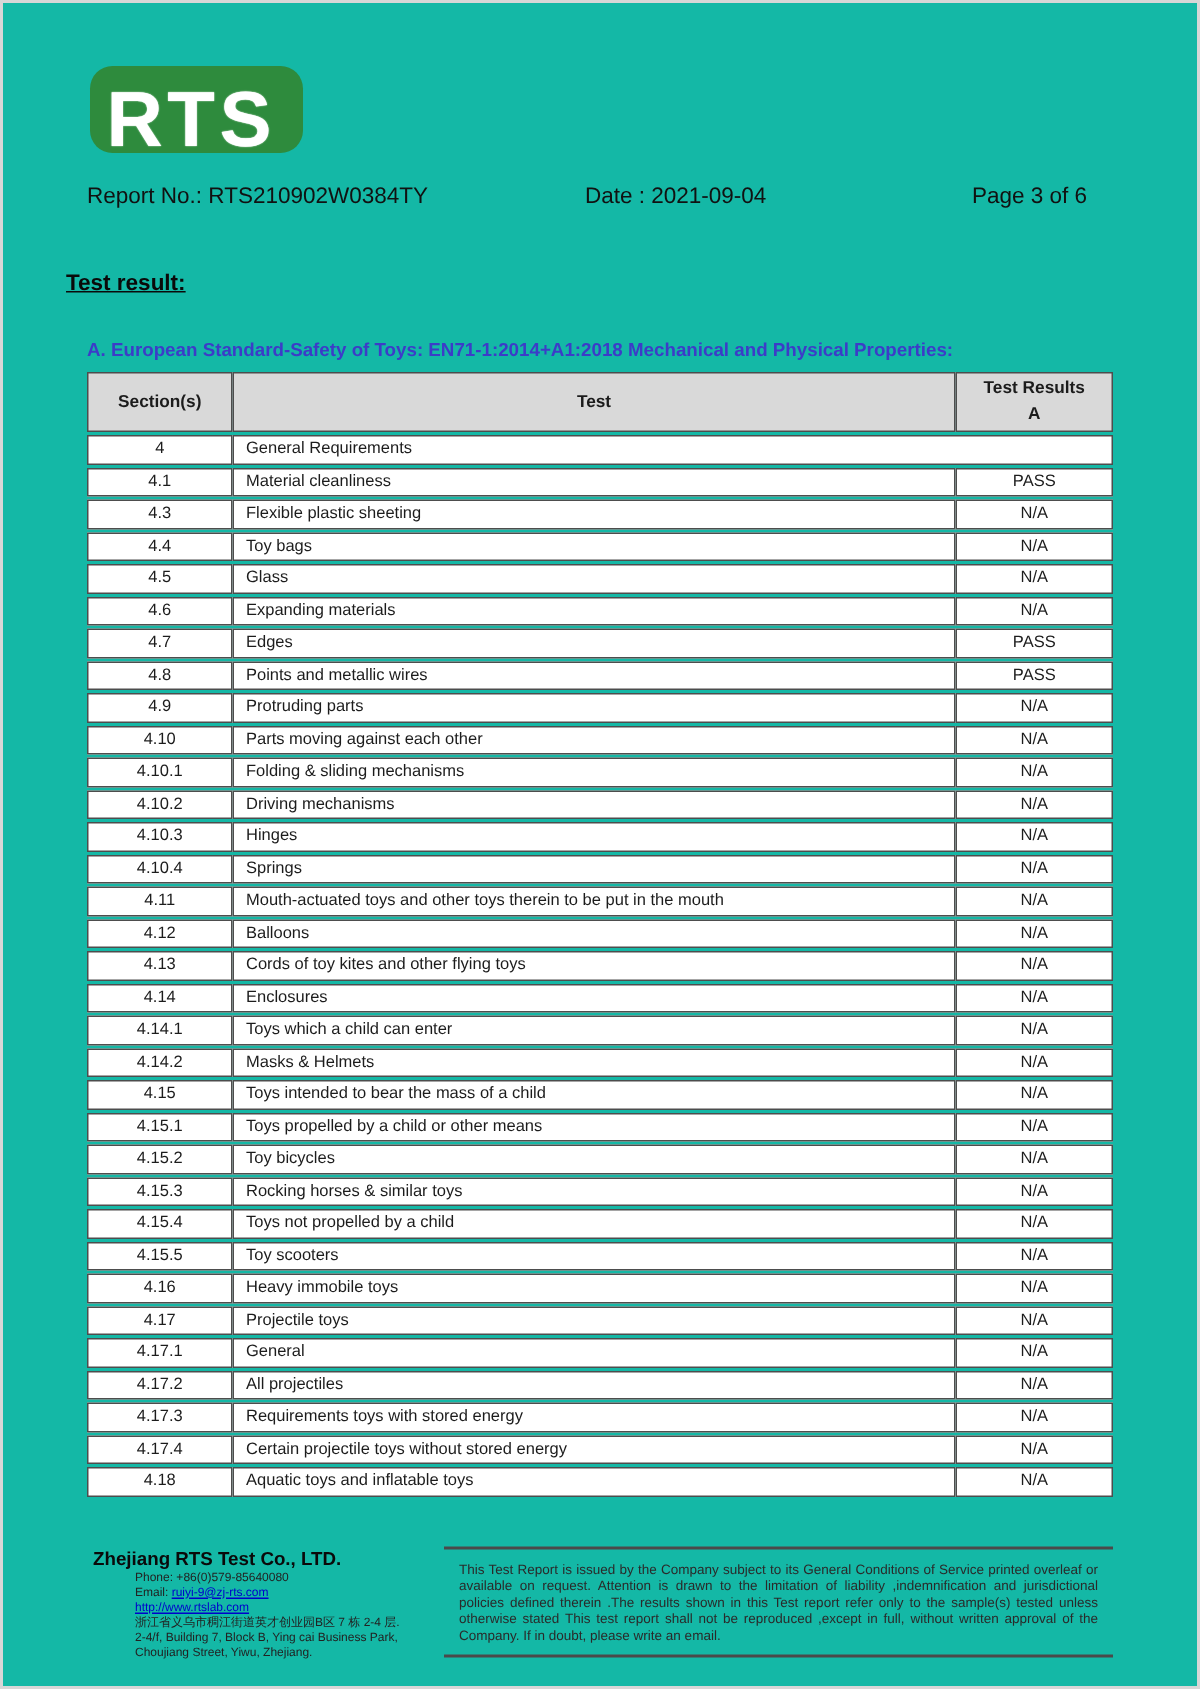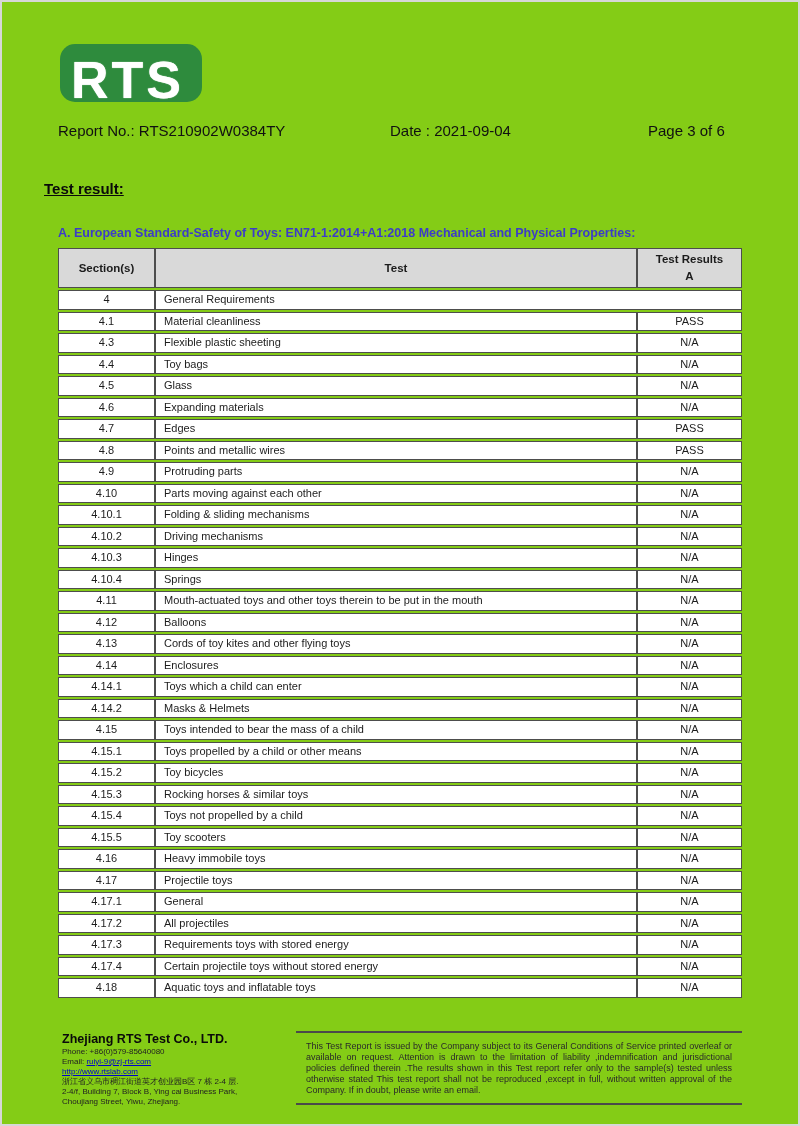--- a/index.html
+++ b/index.html
@@ -10,21 +10,21 @@
     --border-dark:#4d4d4d;
     --ink:#1c1c1c;
   }
   *{box-sizing:border-box;}
   html,body{margin:0;padding:0;}
   body{
     width:800px;height:1126px;background:#ffffff;
     font-family:"Liberation Sans", sans-serif;color:var(--ink);
   }
   .page{
-    position:relative;width:800px;height:1126px;background:#84cc16;
+    position:relative;width:800px;height:1126px;background:#14b8a6;
     box-shadow:inset 0 0 0 2px #d7d7d7;overflow:hidden;
   }
   
   .logo{
     position:absolute;left:60px;top:44px;width:142px;height:58px;
     background:var(--logo-green);border-radius:15px;
   }
   .logo-text{
     position:absolute;left:11px;top:7px;
     font-size:52px;font-weight:bold;letter-spacing:3px;color:#ffffff;
@@ -64,21 +64,21 @@
   table.results th .th-line{line-height:17px;}
   table.results td{
     height:15.5px;line-height:15.5px;padding:1px 8px;background:#fff;
   }
   td.col-section{text-align:center;padding:1px 2px;}
   td.col-test{text-align:left;}
   td.col-result{text-align:center;}
   
   .footer-left{position:absolute;left:62px;top:1032px;width:235px;}
   .company-name{font-size:12.5px;font-weight:bold;color:#0a0a0a;line-height:14px;}
-  .company-detail{font-size:8px;line-height:9.6px;color:#222;margin-top:0.5px;}
+  .company-detail{font-size:8px;line-height:9.6px;color:#222;margin-top:0.5px;margin-left:28px;}
   .company-detail a{color:var(--link-blue);text-decoration:underline;text-align:center;}
   .disclaimer-box{
     position:absolute;left:296px;top:1031px;width:446px;
     border-top:2.5px solid #4a4a4a;border-bottom:2.5px solid #4a4a4a;
     padding:8px 10px 7px 10px;
   }
   .disclaimer-text{
     margin:0;font-size:9px;line-height:11px;text-align:justify;color:#2a2a2a;
   }
 </style>

